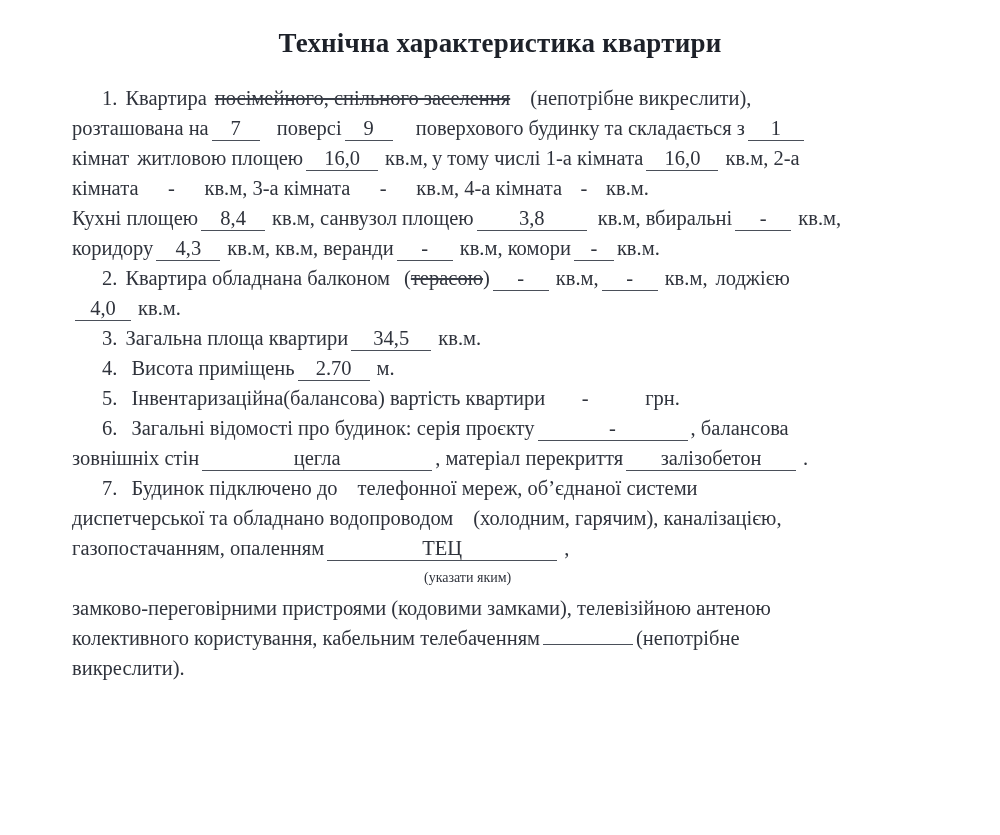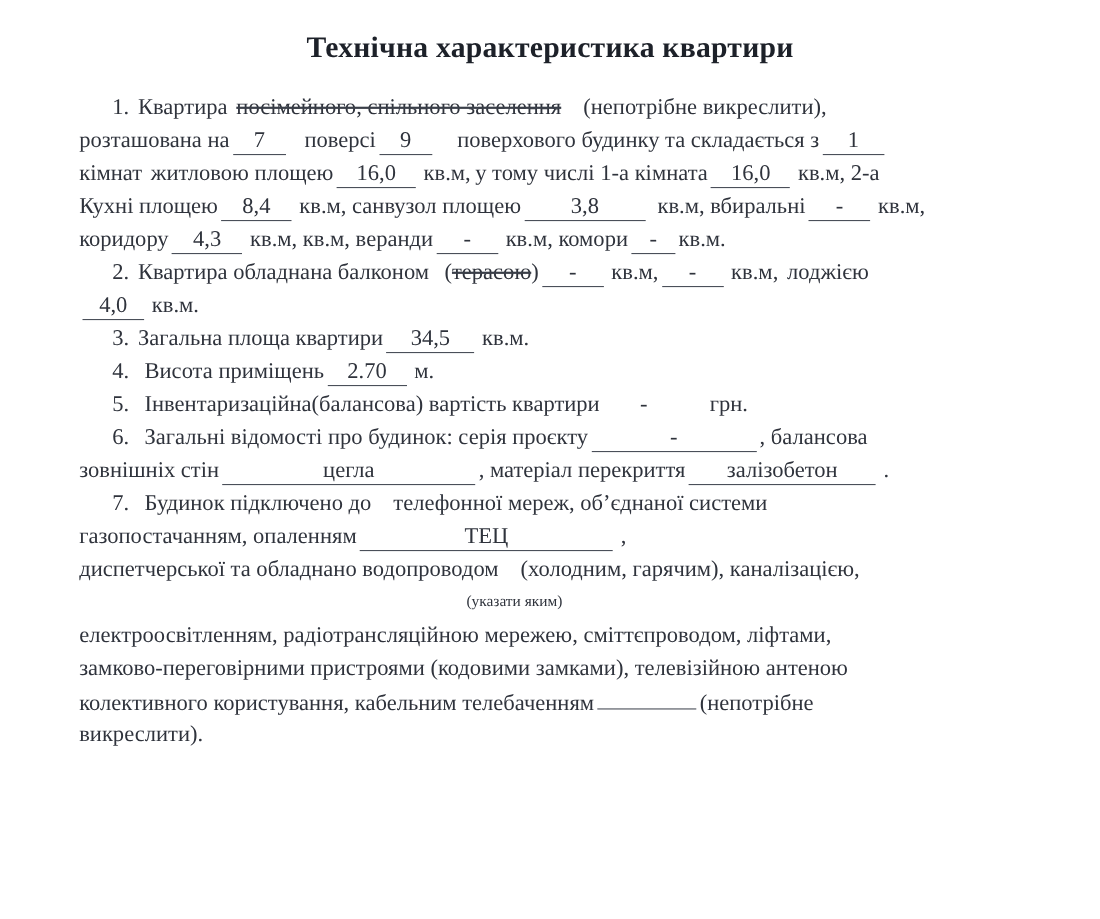--- a/index.html
+++ b/index.html
@@ -121,20 +121,23 @@
     </div>
 
     <div class="ln">
       <span>розташована на</span><span class="fill w48">7</span><span class="sp14"></span><span>поверсі</span><span class="fill w48">9</span><span class="sp20"></span><span>поверхового будинку та складається з</span><span class="fill w56">1</span>
     </div>
 
     <div class="ln">
       <span>кімнат</span><span class="sp8"></span><span>житловою площею</span><span class="fill w72">16,0</span><span class="sp4"></span><span>кв.м,</span><span class="sp4"></span><span>у тому числі 1-а кімната</span><span class="fill w72">16,0</span><span class="sp4"></span><span>кв.м, 2-а</span>
     </div>
 
+    <div class="ln">
+      <span>кімната</span><span class="gap w56">-</span><span>кв.м, 3-а кімната</span><span class="gap w56">-</span><span>кв.м, 4-а кімната</span><span class="gap w34">-</span><span>кв.м.</span>
+    </div>
 
     <div class="ln">
       <span>Кухні площею</span><span class="fill w64">8,4</span><span class="sp4"></span><span>кв.м, санвузол площею</span><span class="fill w110">3,8</span><span class="sp8"></span><span>кв.м, вбиральні</span><span class="fill w56">-</span><span class="sp4"></span><span>кв.м,</span>
     </div>
 
     <div class="ln">
       <span>коридору</span><span class="fill w64">4,3</span><span class="sp4"></span><span>кв.м, кв.м, веранди</span><span class="fill w56">-</span><span class="sp4"></span><span>кв.м, комори</span><span class="fill w40">-</span><span>кв.м.</span>
     </div>
 
     <div class="ln">
@@ -163,32 +166,29 @@
 
     <div class="ln">
       <span>зовнішніх стін</span><span class="fill w230">цегла</span><span>, матеріал перекриття</span><span class="fill w170">залізобетон</span><span class="sp4"></span><span>.</span>
     </div>
 
     <div class="ln">
       <span class="indent"></span><span>7.</span><span class="sp14"></span><span>Будинок підключено до</span><span class="sp20"></span><span>телефонної мереж,  об’єднаної системи</span>
     </div>
 
     <div class="ln">
+      <span>диспетчерської  та обладнано водопроводом</span><span class="sp20"></span><span>(холодним, гарячим)</span><span>, каналізацією,</span>
+    </div>
+
+    <div class="ln">
       <span>газопостачанням, опаленням</span><span class="fill w230">ТЕЦ</span><span class="sp4"></span><span>,</span>
     </div>
 
-    <div class="ln">
-      <span>диспетчерської  та обладнано водопроводом</span><span class="sp20"></span><span>(холодним, гарячим)</span><span>, каналізацією,</span>
-    </div>
-
     <div class="note-line">(указати яким)</div>
 
-    <div class="ln">
-      <span>електроосвітленням,   радіотрансляційною мережею,  сміттєпроводом, ліфтами,</span>
-    </div>
 
     <div class="ln">
       <span>замково-переговірними пристроями (кодовими замками),   телевізійною антеною</span>
     </div>
 
     <div class="ln">
       <span>колективного користування,  кабельним телебаченням</span><span class="fill w90"></span><span>(непотрібне</span>
     </div>
 
     <div class="ln">

